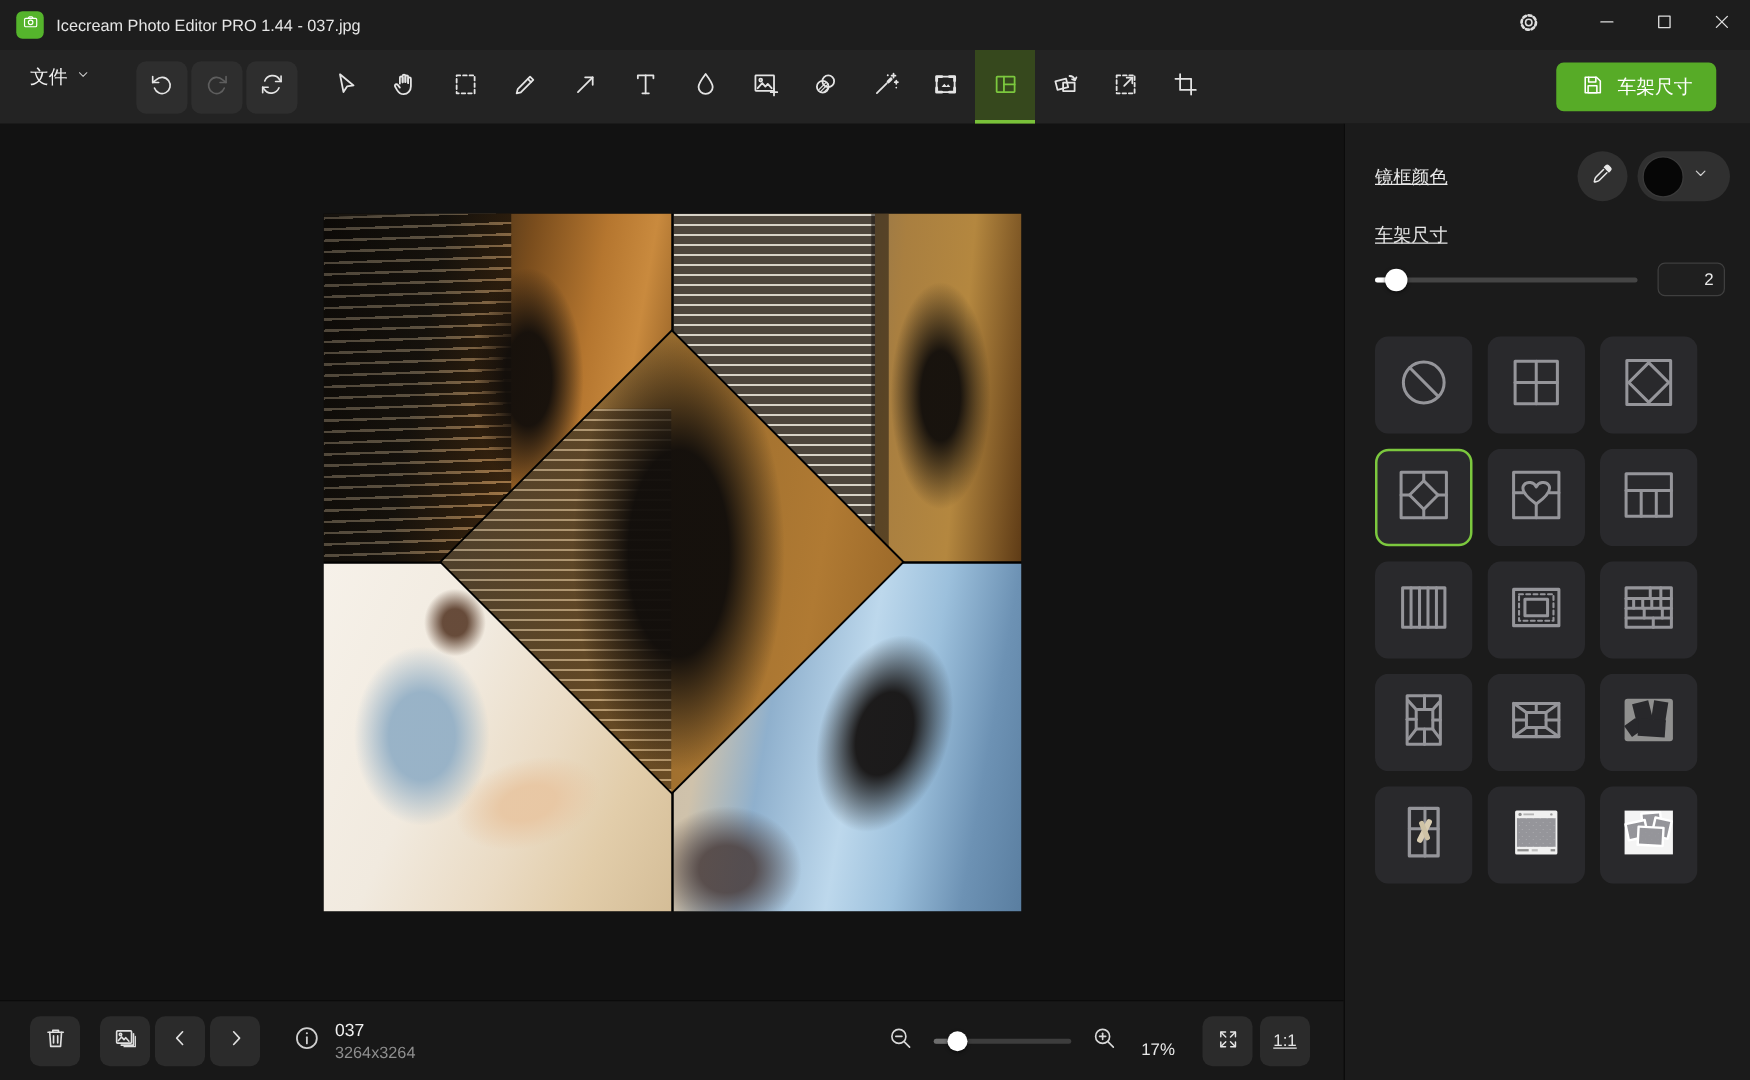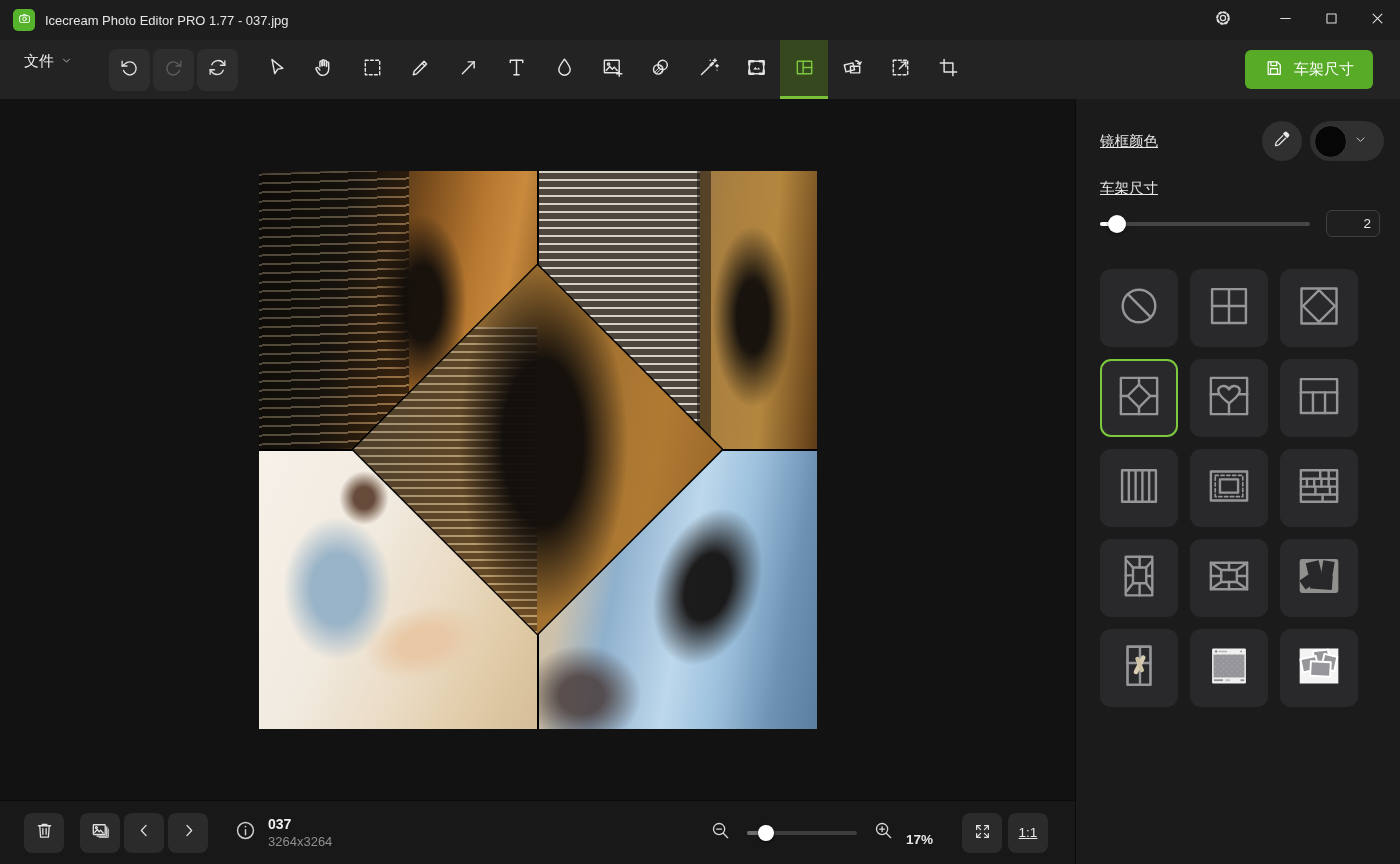--- a/index.html
+++ b/index.html
@@ -76,30 +76,30 @@
       background:radial-gradient(50% 50% at 50% 42%, rgba(16,13,11,.96) 38%, rgba(16,13,11,0) 80%); }
 
   
   .bottombar { height:64px; background:#181818; border-top:1px solid #0b0b0b; display:flex; align-items:center; padding-left:24px; flex:0 0 64px; }
   .bbtn { width:40px; height:40px; background:#2b2b2b; border-radius:8px; display:flex; align-items:center; justify-content:center; color:#e0e0e0; }
   .bbtn svg { width:21px; height:21px; }
   .gap16 { margin-left:16px; } .gap4 { margin-left:4px; }
   .info-icon { margin-left:26px; color:#cfcfcf; display:flex; }
   .info-icon svg { width:23px; height:23px; }
   .fileinfo { margin-left:11px; display:flex; flex-direction:column; gap:2px; }
-  .fileinfo .fname { font-size:14px; color:#f0f0f0;font-weight:bold; }
+  .fileinfo .fname { font-size:14px; color:#f0f0f0; }
   .fileinfo .fdims { font-size:13px; color:#8e8e8e; }
   .zoomctl { margin-left:auto; display:flex; align-items:center; margin-right:27px; }
   .zicon { color:#d8d8d8; display:flex; }
   .zicon svg { width:21px; height:21px; }
   .zslider { width:110px; height:16px; position:relative; margin:0 16px; }
   .zslider .track { position:absolute; top:6px; left:0; right:0; height:4px; border-radius:2px; background:#3d3d3d; }
   .zslider .fill { position:absolute; top:6px; left:0; height:4px; border-radius:2px; background:#6e6e6e; }
   .zslider .thumb { position:absolute; top:0; width:16px; height:16px; border-radius:50%; background:#fff; box-shadow:0 1px 3px rgba(0,0,0,.6); }
-  .zpct { font-size:13.5px; color:#e8e8e8; margin:14px 22px 0 12px; min-width:34px; text-align:left;font-weight:bold; }
+  .zpct { font-size:13.5px; color:#e8e8e8; margin:14px 22px 0 12px; min-width:34px; text-align:right; }
   .sqbtn { width:40px; height:40px; background:#2b2b2b; border-radius:8px; display:flex; align-items:center; justify-content:center; color:#e6e6e6; font-size:13.5px; }
   .sqbtn svg { width:19px; height:19px; }
   .sqbtn + .sqbtn { margin-left:6px;text-decoration:underline; }
 
   
   .sidebar { width:325px; background:#1b1b1b; border-left:1px solid #0b0b0b; display:flex; flex-direction:column; }
   .sb-header { height:57px; display:flex; align-items:center; padding:0 24px; font-size:17px; font-weight:bold; color:#fff;
                border-bottom:1px solid #2c2c2c; flex:0 0 57px; }
   .sb-color-row { display:flex; align-items:center; padding:0 16px 0 24px; margin-top:22px; }
   .sb-label { font-size:14.5px; color:#e8e8e8;text-decoration:underline; }
@@ -131,21 +131,21 @@
 <div class="app">
 
   <div class="titlebar">
     <div class="app-icon">
         <span><svg viewBox="0 0 24 24" fill="none" stroke="currentColor" stroke-width="1.5" stroke-linecap="round" stroke-linejoin="round">
             <rect x="4.2" y="7.6" width="15.6" height="10.6" rx="1.6"></rect>
             <path d="M8.8 7.6l1.2-1.9h4l1.2 1.9"></path>
             <circle cx="12" cy="12.6" r="2.9"></circle>
           </svg></span>
       </div>
-    <div class="win-title">Icecream Photo Editor PRO 1.77 - 037.jpg</div>
+    <div class="win-title">Icecream Photo Editor PRO 1.44 - 037.jpg</div>
     <div class="tb-spacer"></div>
     <div class="tb-btn gear">
         <span><svg viewBox="0 0 24 24" fill="none" stroke="currentColor" stroke-width="1.5" stroke-linecap="round" stroke-linejoin="round">
             <circle cx="12" cy="12" r="3.1"></circle>
             <circle cx="12" cy="12" r="6.9" stroke-width="2.6" stroke-dasharray="2.7 2.65"></circle>
           </svg></span>
       </div>
     <div class="tb-btn">
         <span><svg viewBox="0 0 24 24" fill="none" stroke="currentColor" stroke-width="1.5" stroke-linecap="round" stroke-linejoin="round">
             <line x1="5.2" y1="12" x2="18.8" y2="12"></line>

